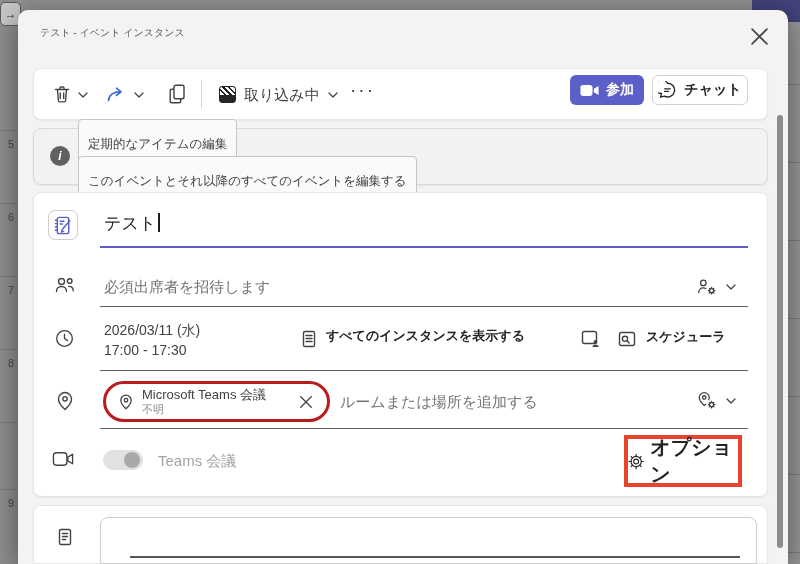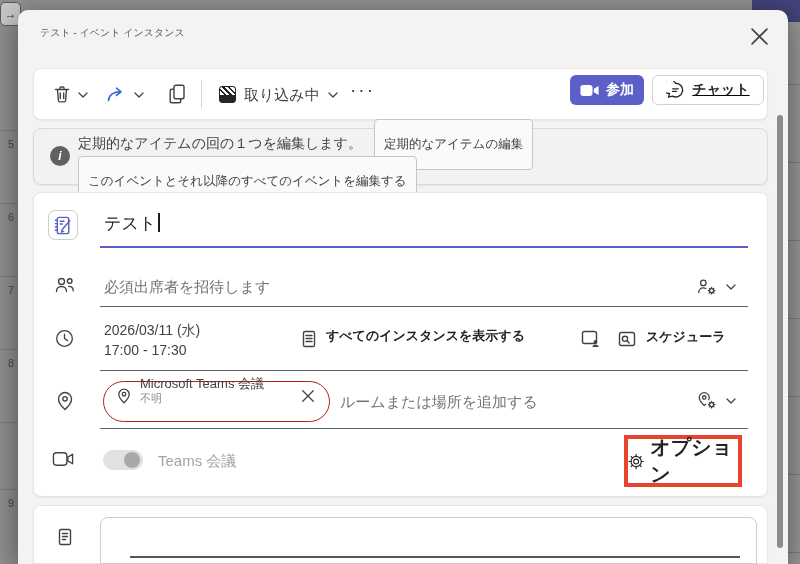--- a/index.html
+++ b/index.html
@@ -49,21 +49,21 @@
     border:1px solid #262626;
     background-image:
       linear-gradient(rgba(0,0,0,0) 0 55%, #262626 55% 100%),
       repeating-linear-gradient(45deg, #262626 0 1.5px, #ffffff 1.5px 4px);
   }
   #tb-busy-label { position:absolute; left:244px; top:86px; font-size:15px; color:#424242; }
   #tb-more { position:absolute; left:350px; top:79px; font-size:19px; letter-spacing:2px; color:#424242; cursor:pointer; }
   .btn { position:absolute; display:flex; align-items:center; justify-content:center; gap:7px; border-radius:6px; cursor:pointer; }
   #btn-join { left:570px; top:75px; width:74px; height:30px; background:#5b5fc7; }
   #btn-join span { color:#fff; font-size:14px; font-weight:700; }
-  #btn-chat { left:652px; top:75px; width:112px; height:30px; background:#fff; border:1px solid #d1d0cf;text-decoration:underline; }
+  #btn-chat { left:652px; top:75px; width:96px; height:30px; background:#fff; border:1px solid #d1d0cf; }
   #btn-chat span { color:#242424; font-size:14px; font-weight:700; }
 
   
   #banner-info {
     position:absolute; left:50px; top:146px; width:20px; height:20px; border-radius:50%;
     background:#616161; color:#fff; font-size:12px; font-weight:700; font-style:italic;
     display:flex; align-items:center; justify-content:center;
   }
   #banner-line1 { position:absolute; left:78px; top:132px; height:24px; display:flex; align-items:center; gap:12px; }
   #banner-msg { font-size:14px; color:#424242; }
@@ -91,22 +91,22 @@
   #attendees-ph { left:104px; top:278px; }
   #location-ph  { left:340px; top:393px; }
   .chev { position:absolute; }
   #dt-date { position:absolute; left:104px; top:322px; font-size:14px; color:#424242; }
   #dt-time { position:absolute; left:104px; top:342px; font-size:14px; color:#424242; }
   .lnk { position:absolute; font-size:13px; font-weight:700; color:#242424; cursor:pointer; }
   #lnk-instances { left:326px; top:327px; }
   #lnk-scheduler { left:646px; top:328px; }
   #chip {
     position:absolute; left:103px; top:381px; width:227px; height:41px;
-    background:#fff; border:1px solid #b91c1c; border-radius:21px;
-    display:flex; align-items:flex-end; padding:16px 12px; gap:8px;
+    background:#fff; border:3px solid #b91c1c; border-radius:21px;
+    display:flex; align-items:center; padding:16px 12px; gap:8px;
   }
   #chip-texts { display:flex; flex-direction:column; flex:1; }
   #chip-title { font-size:13px; color:#424242; line-height:15px; white-space:nowrap; }
   #chip-sub   { font-size:11px; color:#8f8e8d; line-height:14px; }
   #chip-close { display:flex; align-items:center; cursor:pointer; padding:2px; }
   #toggle { position:absolute; left:103px; top:450px; width:40px; height:20px; border-radius:10px; background:#e2e1e0; cursor:default; }
   #toggle-knob { position:absolute; left:21px; top:2px; width:16px; height:16px; border-radius:50%; background:#a9a8a7; }
   #teams-label { position:absolute; left:158px; top:452px; font-size:15px; color:#a6a4a3; }
   #options-highlight {
     position:absolute; left:624px; top:435px; width:118px; height:52px;
@@ -220,21 +220,20 @@
         <path d="M7 8.2h6M7 11h4"></path>
       </svg>
     <span>チャット</span>
   </div>
 
   <div class="card" id="card-banner"></div>
   <div id="banner-info">
       <span>i</span>
     </div>
   <div id="banner-line1">
-    <span id="banner-msg">定期的なアイテムの回の１つを編集します。</span>
     <span class="mini-btn">定期的なアイテムの編集</span>
   </div>
   <span class="mini-btn" id="btn-following">このイベントとそれ以降のすべてのイベントを編集する</span>
 
   <div class="card" id="card-main"></div>
 
   <div id="title-iconbox">
     <svg width="21" height="21" viewBox="0 0 22 22" fill="none" stroke="#5b5fc7" stroke-width="1.5" stroke-linecap="round" stroke-linejoin="round">
         <rect x="4.5" y="2.5" width="12" height="17" rx="2"></rect>
         <path d="M2.5 5.5h2M2.5 9h2M2.5 12.5h2M2.5 16h2"></path>

